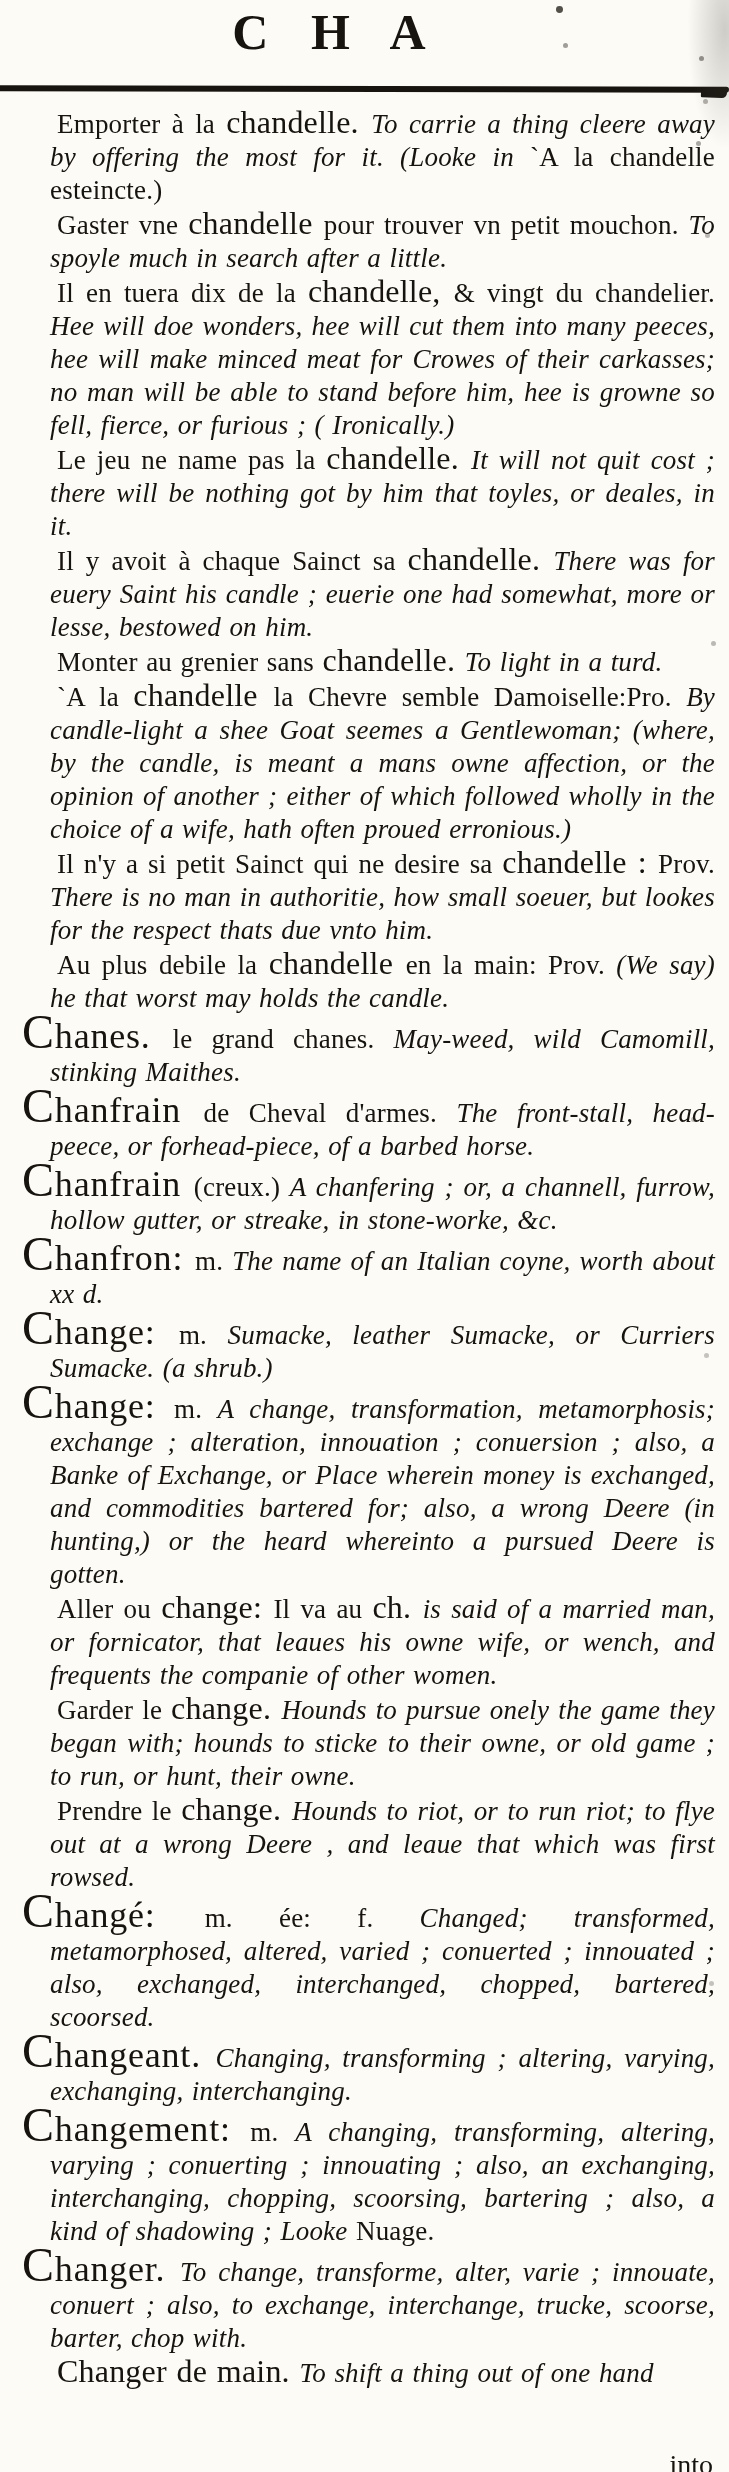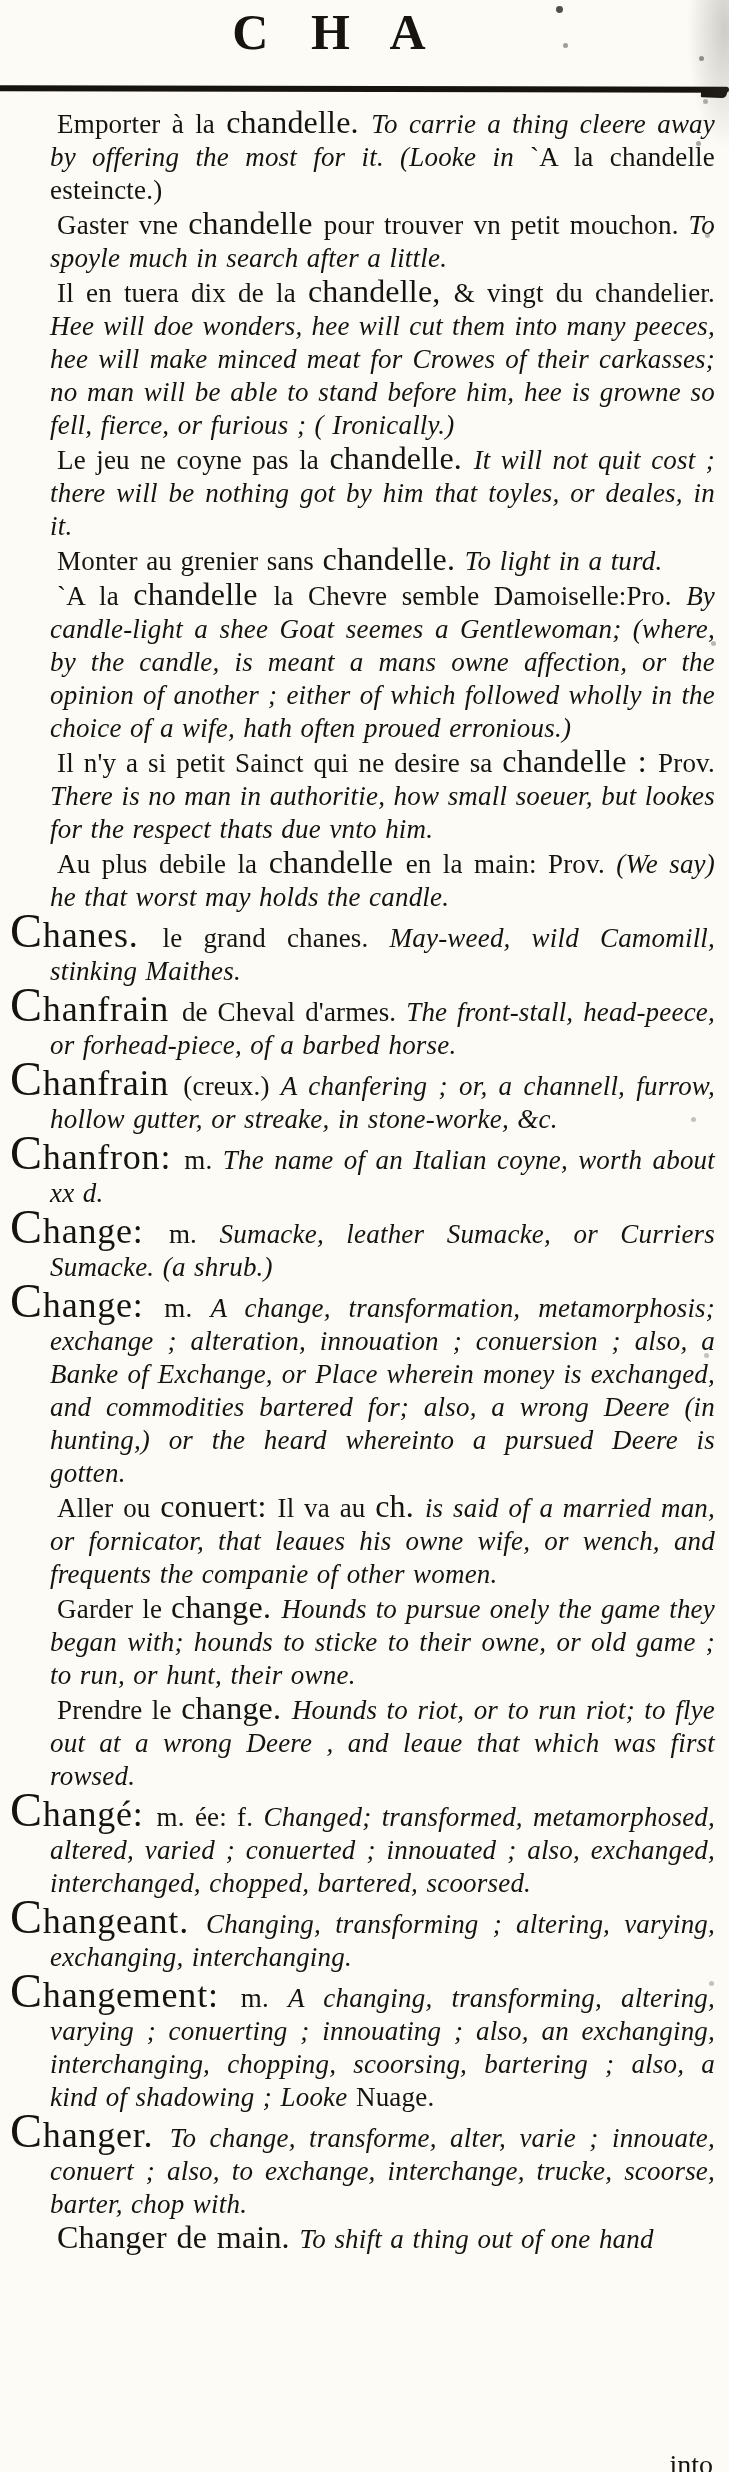--- a/index.html
+++ b/index.html
@@ -45,21 +45,21 @@
     text-align: justify;
     word-spacing: 1.5px; letter-spacing: 0.2px;
   }
   p.entry { margin: 0; padding-left: 44px; }
   p.entry.main { text-indent: -40px; }
   p.entry.sub  { text-indent: 7px; }
 
   .seg-r { font-style: normal; }
   .seg-i { font-style: italic; }
   .seg-R { font-size: 32px; line-height: 33px; margin-top: 32px; }
-  .seg-h { font-size: 36px; line-height: 33px; letter-spacing: 0.8px; }
+  .seg-h { font-size: 36px; line-height: 33px; letter-spacing: 0.8px; margin-left: 12px; }
   .seg-h .cap { font-size: 48px; line-height: 33px; }
 
   
   .catchword {
     position: absolute; right: 16px; top: 2428px;
     font-size: 28px; line-height: 33px; margin-top: 20px;
   }
 
   
   .corner-smear {
@@ -89,32 +89,33 @@
 
 <div class="page">
   <div class="running-header">C H A</div>
 
   <div class="column-rule"></div>
 
   <div class="text-column">
       <p class="entry sub"><span class="seg-r">Emporter à la </span><span class="seg-R">chandelle. </span><span class="seg-i">To carrie a thing cleere away by offering the most for it. (Looke in </span><span class="seg-r">`A la chandelle esteincte.)</span></p>
       <p class="entry sub"><span class="seg-r">Gaster vne </span><span class="seg-R">chandelle </span><span class="seg-r">pour trouver vn petit mouchon. </span><span class="seg-i">To spoyle much in search after a little.</span></p>
       <p class="entry sub"><span class="seg-r">Il en tuera dix de la </span><span class="seg-R">chandelle, </span><span class="seg-r">&amp; vingt du chandelier. </span><span class="seg-i">Hee will doe wonders, hee will cut them into many peeces, hee will make minced meat for Crowes of their carkasses; no man will be able to stand before him, hee is growne so fell, fierce, or furious ; ( Ironically.)</span></p>
-      <p class="entry sub"><span class="seg-r">Le jeu ne coyne pas la </span><span class="seg-R">chandelle. </span><span class="seg-i">It will not quit cost ; there will be nothing got by him that toyles, or deales, in it.</span></p>
+      <p class="entry sub"><span class="seg-r">Le jeu ne name pas la </span><span class="seg-R">chandelle. </span><span class="seg-i">It will not quit cost ; there will be nothing got by him that toyles, or deales, in it.</span></p>
+      <p class="entry sub"><span class="seg-r">Il y avoit à chaque Sainct sa </span><span class="seg-R">chandelle. </span><span class="seg-i">There was for euery Saint his candle ; euerie one had somewhat, more or lesse, bestowed on him.</span></p>
       <p class="entry sub"><span class="seg-r">Monter au grenier sans </span><span class="seg-R">chandelle. </span><span class="seg-i">To light in a turd.</span></p>
       <p class="entry sub"><span class="seg-r">`A la </span><span class="seg-R">chandelle </span><span class="seg-r">la Chevre semble Damoiselle:Pro. </span><span class="seg-i">By candle-light a shee Goat seemes a Gentlewoman; (where, by the candle, is meant a mans owne affection, or the opinion of another ; either of which followed wholly in the choice of a wife, hath often proued erronious.)</span></p>
       <p class="entry sub"><span class="seg-r">Il n'y a si petit Sainct qui ne desire sa </span><span class="seg-R">chandelle : </span><span class="seg-r">Prov. </span><span class="seg-i">There is no man in authoritie, how small soeuer, but lookes for the respect thats due vnto him.</span></p>
       <p class="entry sub"><span class="seg-r">Au plus debile la </span><span class="seg-R">chandelle </span><span class="seg-r">en la main: Prov. </span><span class="seg-i">(We say) he that worst may holds the candle.</span></p>
       <p class="entry main"><span class="seg-h"><span class="cap">C</span>hanes. </span><span class="seg-r">le grand chanes. </span><span class="seg-i">May-weed, wild Camomill, stinking Maithes.</span></p>
       <p class="entry main"><span class="seg-h"><span class="cap">C</span>hanfrain </span><span class="seg-r">de Cheval d'armes. </span><span class="seg-i">The front-stall, head-peece, or forhead-piece, of a barbed horse.</span></p>
       <p class="entry main"><span class="seg-h"><span class="cap">C</span>hanfrain </span><span class="seg-r">(creux.) </span><span class="seg-i">A chanfering ; or, a channell, furrow, hollow gutter, or streake, in stone-worke, &amp;c.</span></p>
       <p class="entry main"><span class="seg-h"><span class="cap">C</span>hanfron: </span><span class="seg-r">m. </span><span class="seg-i">The name of an Italian coyne, worth about xx d.</span></p>
       <p class="entry main"><span class="seg-h"><span class="cap">C</span>hange: </span><span class="seg-r">m. </span><span class="seg-i">Sumacke, leather Sumacke, or Curriers Sumacke. (a shrub.)</span></p>
       <p class="entry main"><span class="seg-h"><span class="cap">C</span>hange: </span><span class="seg-r">m. </span><span class="seg-i">A change, transformation, metamorphosis; exchange ; alteration, innouation ; conuersion ; also, a Banke of Exchange, or Place wherein money is exchanged, and commodities bartered for; also, a wrong Deere (in hunting,) or the heard whereinto a pursued Deere is gotten.</span></p>
-      <p class="entry sub"><span class="seg-r">Aller ou </span><span class="seg-R">conuert: </span><span class="seg-r">Il va au </span><span class="seg-R">ch. </span><span class="seg-i">is said of a married man, or fornicator, that leaues his owne wife, or wench, and frequents the companie of other women.</span></p>
+      <p class="entry sub"><span class="seg-r">Aller ou </span><span class="seg-R">change: </span><span class="seg-r">Il va au </span><span class="seg-R">ch. </span><span class="seg-i">is said of a married man, or fornicator, that leaues his owne wife, or wench, and frequents the companie of other women.</span></p>
       <p class="entry sub"><span class="seg-r">Garder le </span><span class="seg-R">change. </span><span class="seg-i">Hounds to pursue onely the game they began with; hounds to sticke to their owne, or old game ; to run, or hunt, their owne.</span></p>
       <p class="entry sub"><span class="seg-r">Prendre le </span><span class="seg-R">change. </span><span class="seg-i">Hounds to riot, or to run riot; to flye out at a wrong Deere , and leaue that which was first rowsed.</span></p>
       <p class="entry main"><span class="seg-h"><span class="cap">C</span>hangé: </span><span class="seg-r">m. ée: f. </span><span class="seg-i">Changed; transformed, metamorphosed, altered, varied ; conuerted ; innouated ; also, exchanged, interchanged, chopped, bartered, scoorsed.</span></p>
       <p class="entry main"><span class="seg-h"><span class="cap">C</span>hangeant. </span><span class="seg-i">Changing, transforming ; altering, varying, exchanging, interchanging.</span></p>
       <p class="entry main"><span class="seg-h"><span class="cap">C</span>hangement: </span><span class="seg-r">m. </span><span class="seg-i">A changing, transforming, altering, varying ; conuerting ; innouating ; also, an exchanging, interchanging, chopping, scoorsing, bartering ; also, a kind of shadowing ; Looke </span><span class="seg-r">Nuage.</span></p>
       <p class="entry main"><span class="seg-h"><span class="cap">C</span>hanger. </span><span class="seg-i">To change, transforme, alter, varie ; innouate, conuert ; also, to exchange, interchange, trucke, scoorse, barter, chop with.</span></p>
       <p class="entry sub"><span class="seg-R">Changer de main. </span><span class="seg-i">To shift a thing out of one hand</span></p>
     </div>
 
   <div class="catchword">into</div>

